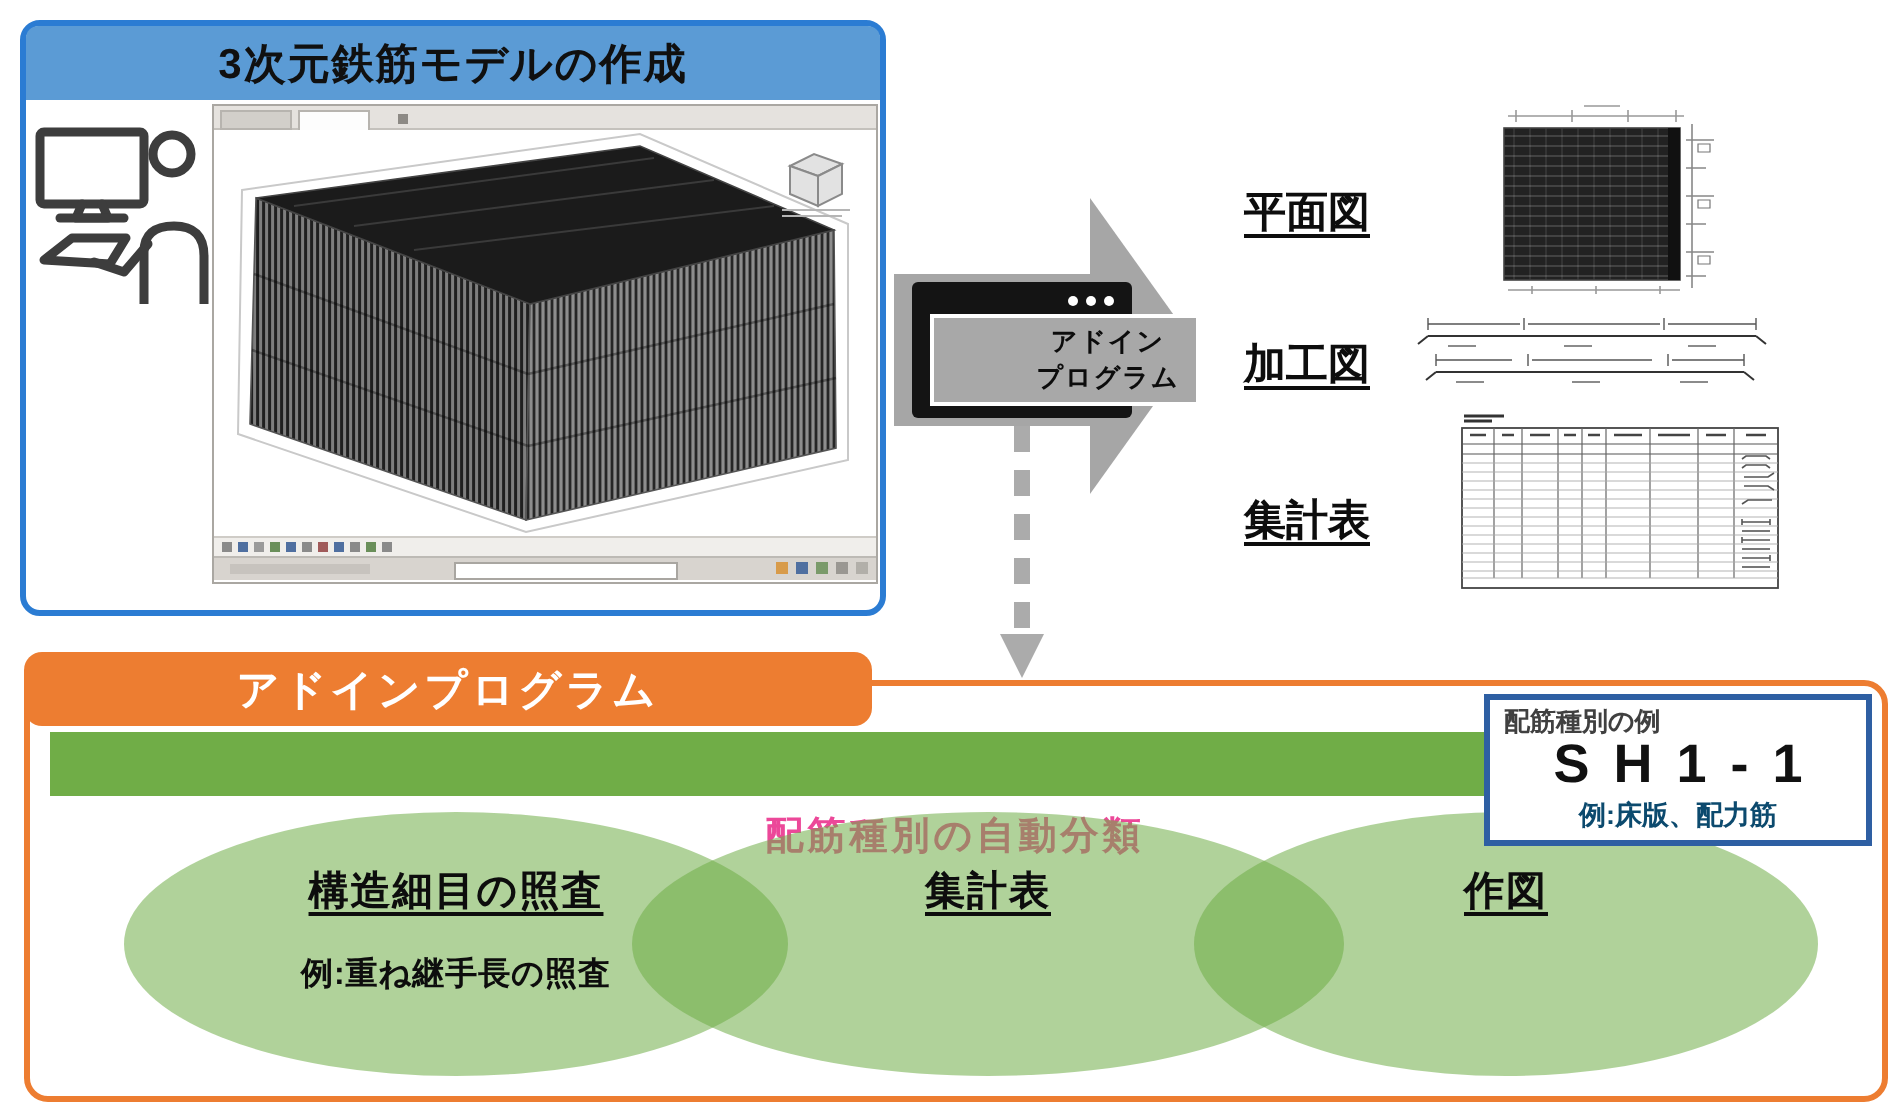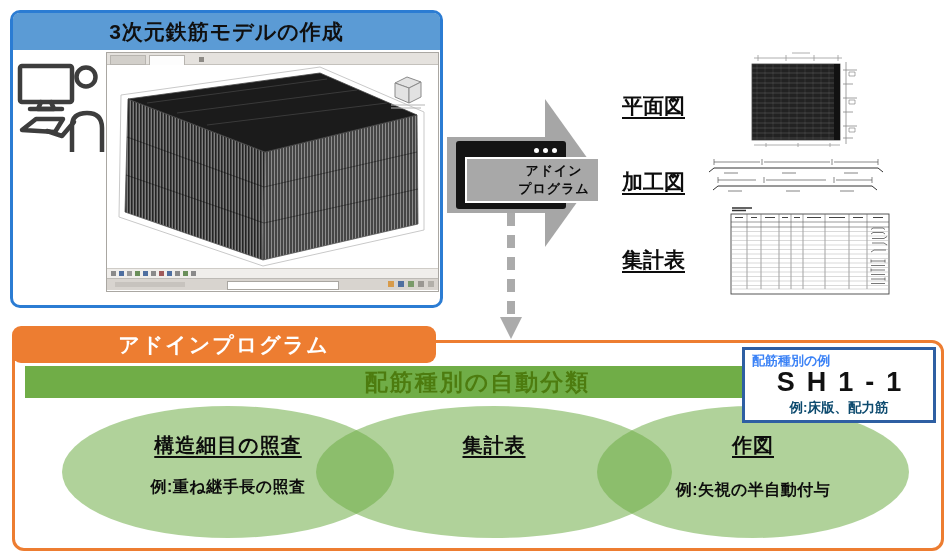--- a/index.html
+++ b/index.html
@@ -9,38 +9,38 @@
   
   .panel-blue{border:3px solid #2b7cd3;border-radius:10px;background:#fff;z-index:1;}
   .panel-blue .hd{height:37px;background:#5b9bd5;border-radius:6px 6px 0 0;
        display:flex;align-items:center;justify-content:center;
        font-size:21px;font-weight:700;color:#101010;letter-spacing:1px;}
   
   .panel-orange{border:3px solid #ed7d31;border-radius:12px;background:#fff;z-index:1;}
   .tab-orange{background:#ed7d31;border-radius:9px;display:flex;align-items:center;justify-content:center;
        color:#fff;font-size:21px;font-weight:700;letter-spacing:2px;z-index:3;}
   .green-bar{background:#70ad47;z-index:2;}
-  .green-bar-text{display:flex;align-items:center;justify-content:center;color:#4d7c0f;
-       font-size:23px;font-weight:700;letter-spacing:2px;z-index:2;}
+  .green-bar-text{display:flex;align-items:center;justify-content:center;color:#ec4899;
+       font-size:19px;font-weight:700;letter-spacing:2px;z-index:2;margin-top:36px;}
   
   .arrow-shaft{background:#a6a6a6;z-index:2;}
   .arrow-head{width:0;height:0;border-top:74px solid transparent;border-bottom:74px solid transparent;
        border-left:53px solid #a6a6a6;z-index:2;}
   .prog-win{background:#141414;border-radius:3px;z-index:4;}
   .prog-dots{position:absolute;top:7px;right:9px;display:flex;gap:4px;}
   .prog-dots i{width:5px;height:5px;border-radius:50%;background:#fff;}
   .prog-inner{position:absolute;left:9px;top:16px;width:88px;height:42px;background:#a8a8a8;
        border:2px solid #fff;display:flex;flex-direction:column;align-items:center;justify-content:center;
        color:#0c0c0c;font-size:13px;font-weight:700;line-height:18px;letter-spacing:1px;padding-left:43px;}
   
   .rp-label{font-size:21px;font-weight:700;color:#0d0d0d;text-decoration:underline;
        text-underline-offset:4px;text-decoration-thickness:2px;z-index:2;}
   
   .sh-box{background:#fff;border:3px solid #2e5fa3;z-index:4;}
-  .sh-cap{position:absolute;left:7px;top:2px;font-size:13px;font-weight:700;color:#3b82f6;}
+  .sh-cap{position:absolute;left:7px;top:2px;font-size:13px;font-weight:700;color:#404040;}
   .sh-code{position:absolute;left:0;right:0;top:17px;text-align:center;font-size:27px;font-weight:700;
        letter-spacing:12px;color:#111;text-indent:12px;}
   .sh-note{position:absolute;left:0;right:0;bottom:3px;text-align:center;font-size:13.5px;font-weight:700;color:#0c4a6e;}
   
   .venn{border-radius:50%;background:rgba(112,173,71,0.55);z-index:2;}
   .venn-title{z-index:3;text-align:center;font-size:20px;font-weight:700;color:#0d0d0d;
        text-decoration:underline;text-underline-offset:4px;text-decoration-thickness:2px;letter-spacing:1px;}
   .venn-ex{z-index:3;text-align:center;font-size:16px;font-weight:700;color:#0d0d0d;letter-spacing:0.5px;}
   
   .cad{background:#fff;border:1px solid #aaa7a2;z-index:2;}
@@ -233,15 +233,14 @@
   <div class="abs venn" style="left:62px;top:406px;width:332px;height:132px;"></div>
   <div class="abs venn" style="left:316px;top:406px;width:356px;height:132px;"></div>
   <div class="abs venn" style="left:597px;top:406px;width:312px;height:132px;"></div>
 
   <div class="abs venn-title" style="left:78px;top:432px;width:300px;">構造細目の照査</div>
   <div class="abs venn-ex" style="left:63px;top:477px;width:330px;">例:重ね継手長の照査</div>
 
   <div class="abs venn-title" style="left:344px;top:432px;width:300px;">集計表</div>
 
   <div class="abs venn-title" style="left:603px;top:432px;width:300px;">作図</div>
-  <div class="abs venn-ex" style="left:593px;top:480px;width:320px;">例:矢視の半自動付与</div>
 
 </div>
 
 </body></html>

